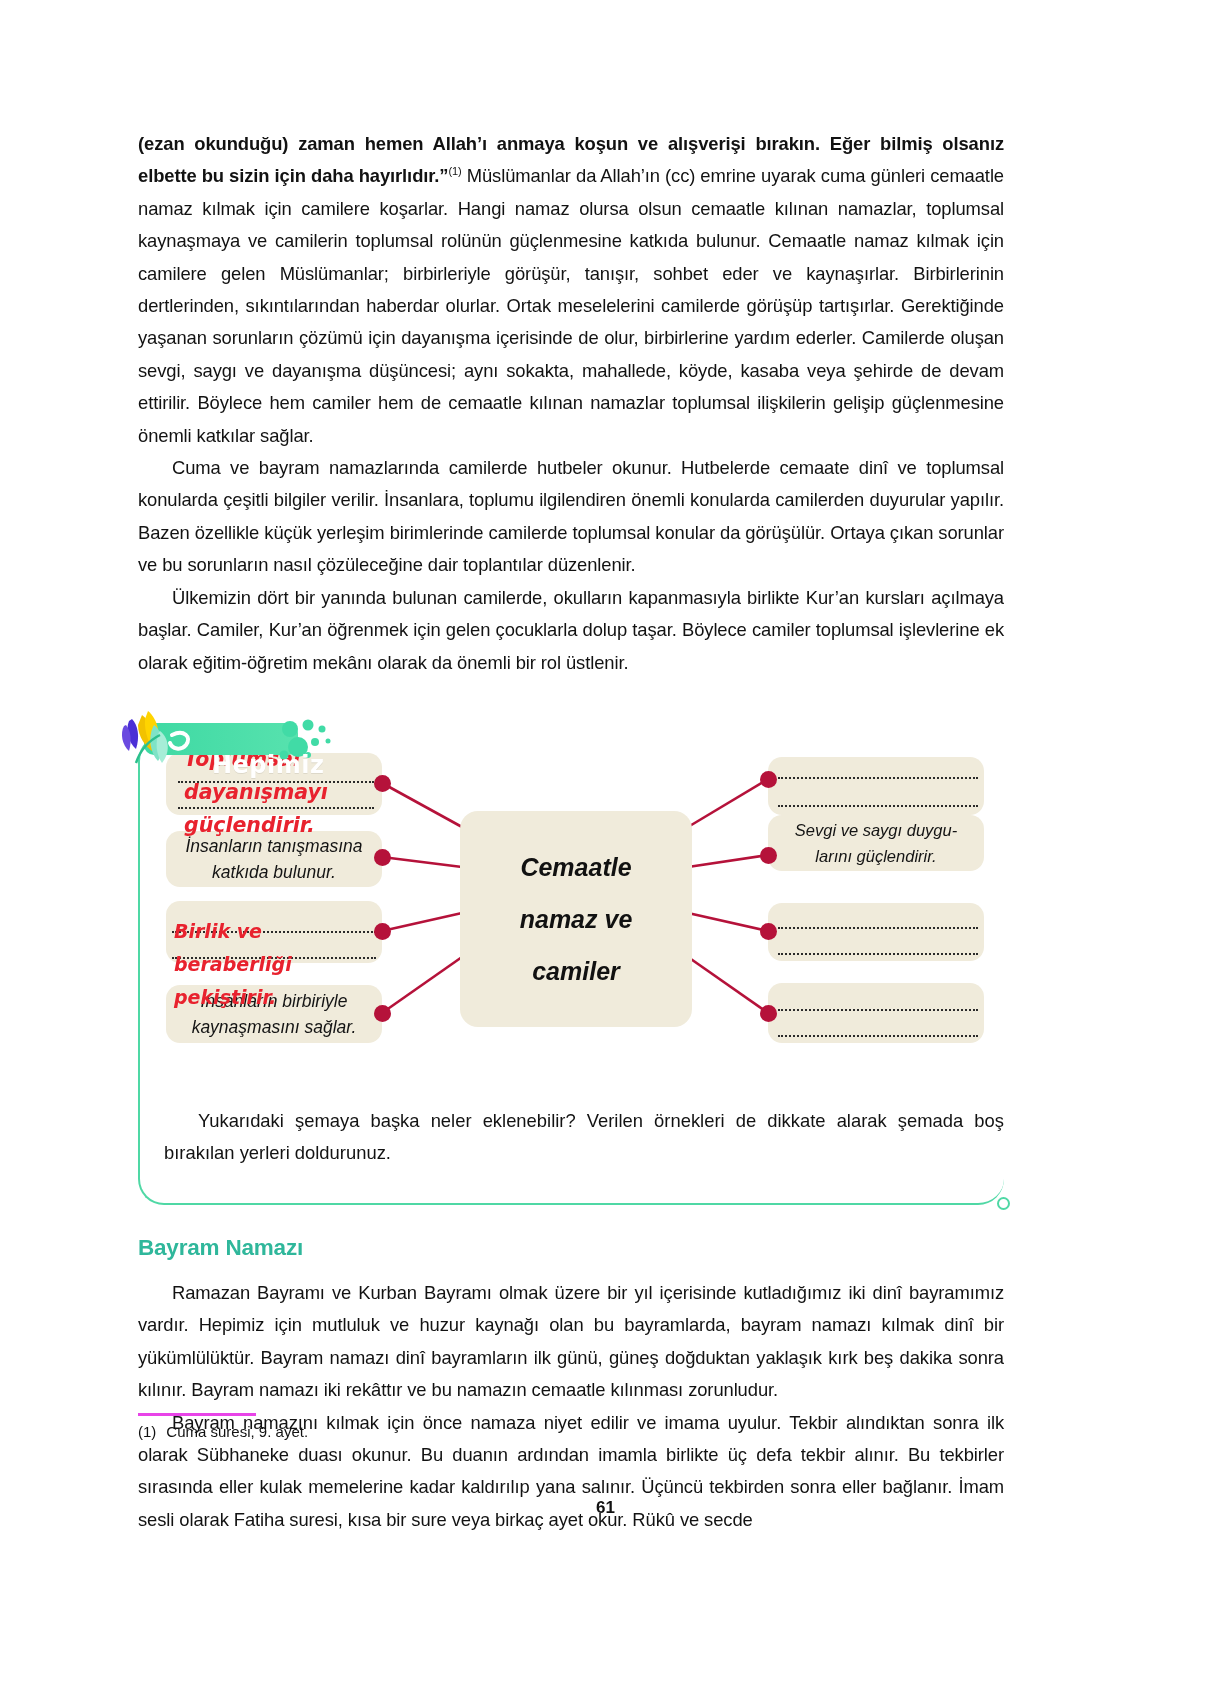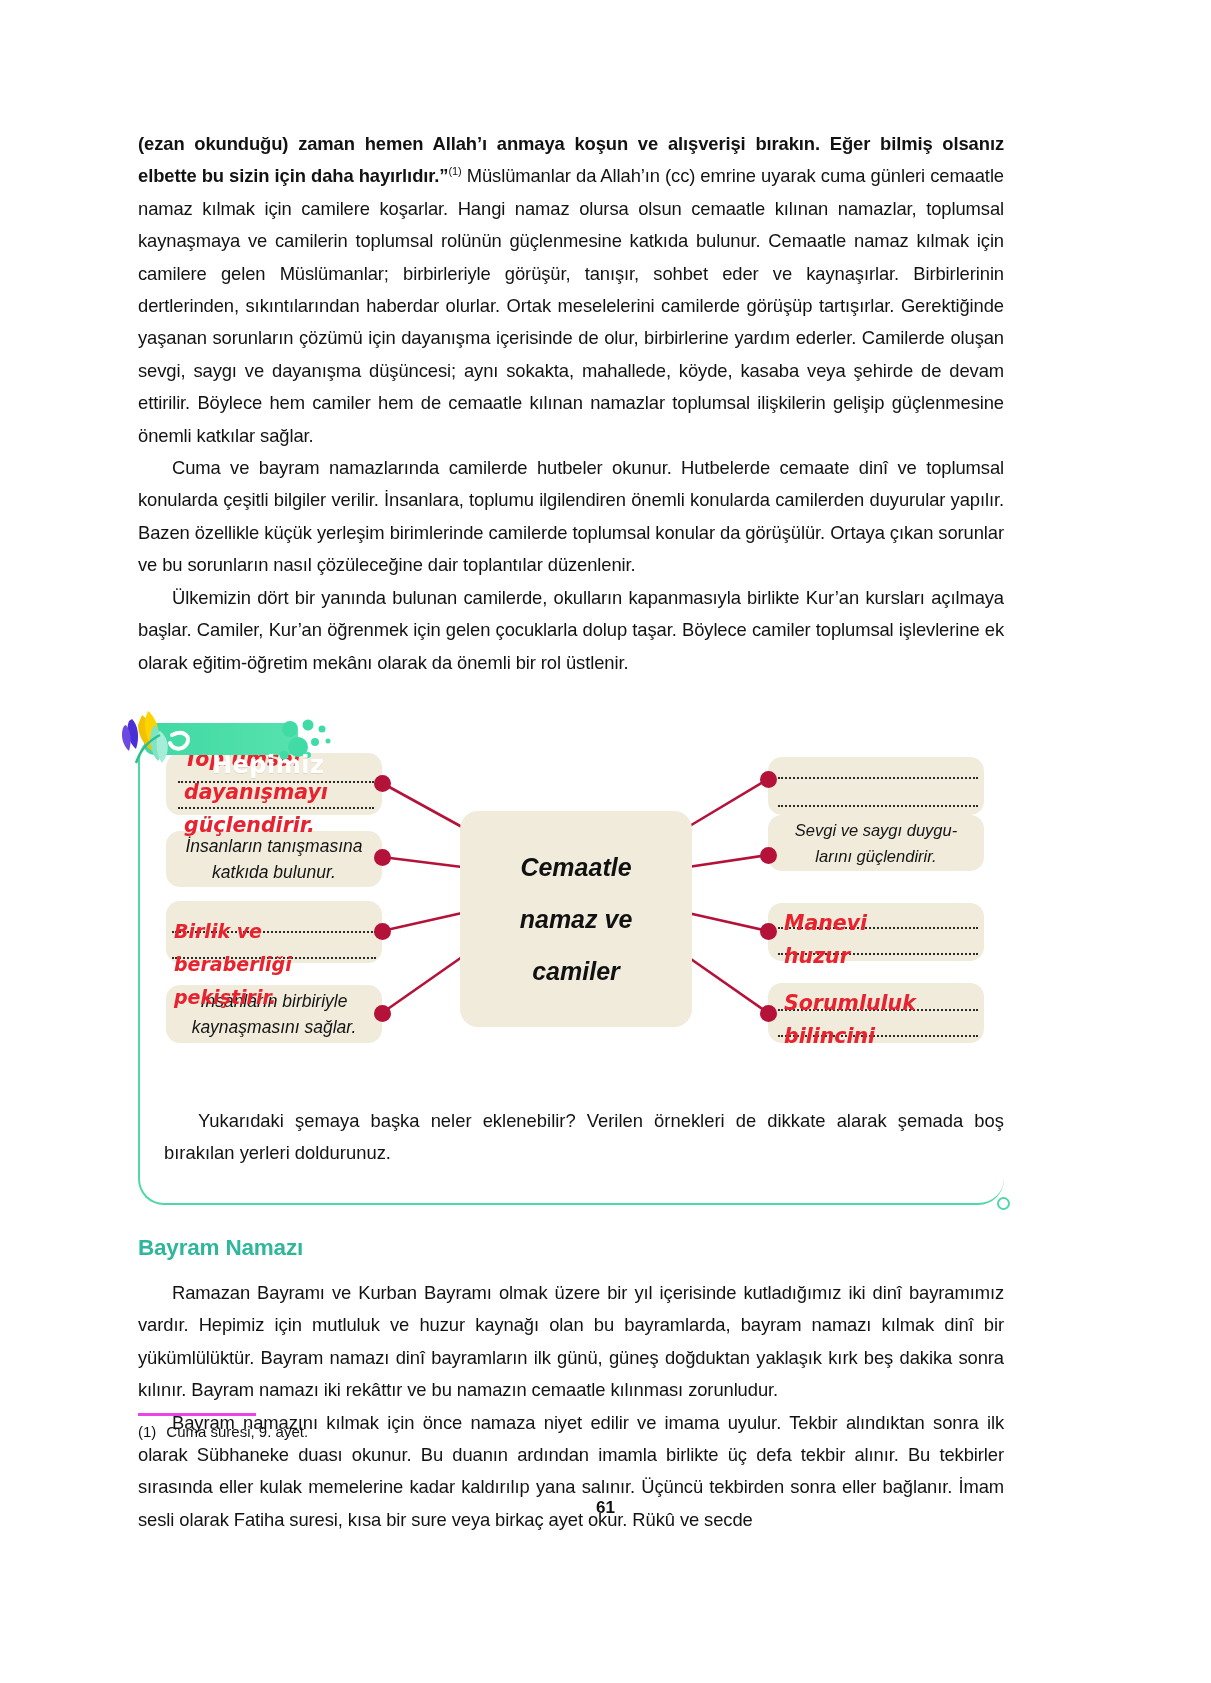--- a/index.html
+++ b/index.html
@@ -321,29 +321,25 @@
 
         <div class="node plain" style="left:628px; top:80px; width:216px; height:56px; font-size:16.5px;">
           <span style="white-space:pre-line;">Sevgi ve saygı duygu-
 larını güçlendirir.</span>
         </div>
         <div class="dot" style="left:620px; top:112px;"></div>
 
         <div class="node filled" style="left:628px; top:168px; width:216px; height:58px;"></div>
         <div class="dotline" style="left:638px; top:192px; width:200px;"></div>
         <div class="dotline" style="left:638px; top:218px; width:200px;"></div>
-        <div class="hand-layer" style="left:644px; top:172px; width:210px;">Manevi
-huzur</div>
         <div class="dot" style="left:620px; top:188px;"></div>
 
         <div class="node filled" style="left:628px; top:248px; width:216px; height:60px;"></div>
         <div class="dotline" style="left:638px; top:274px; width:200px;"></div>
         <div class="dotline" style="left:638px; top:300px; width:200px;"></div>
-        <div class="hand-layer" style="left:644px; top:252px; width:210px;">Sorumluluk
-bilincini</div>
         <div class="dot" style="left:620px; top:270px;"></div>
 
       </div>
 
       <div class="activity-prompt">Yukarıdaki şemaya başka neler eklenebilir? Verilen örnekleri de dikkate alarak şemada boş bırakılan yerleri doldurunuz.</div>
       <div class="end-circle"></div>
     </div>
 
     <h2 class="section">Bayram Namazı</h2>
 

